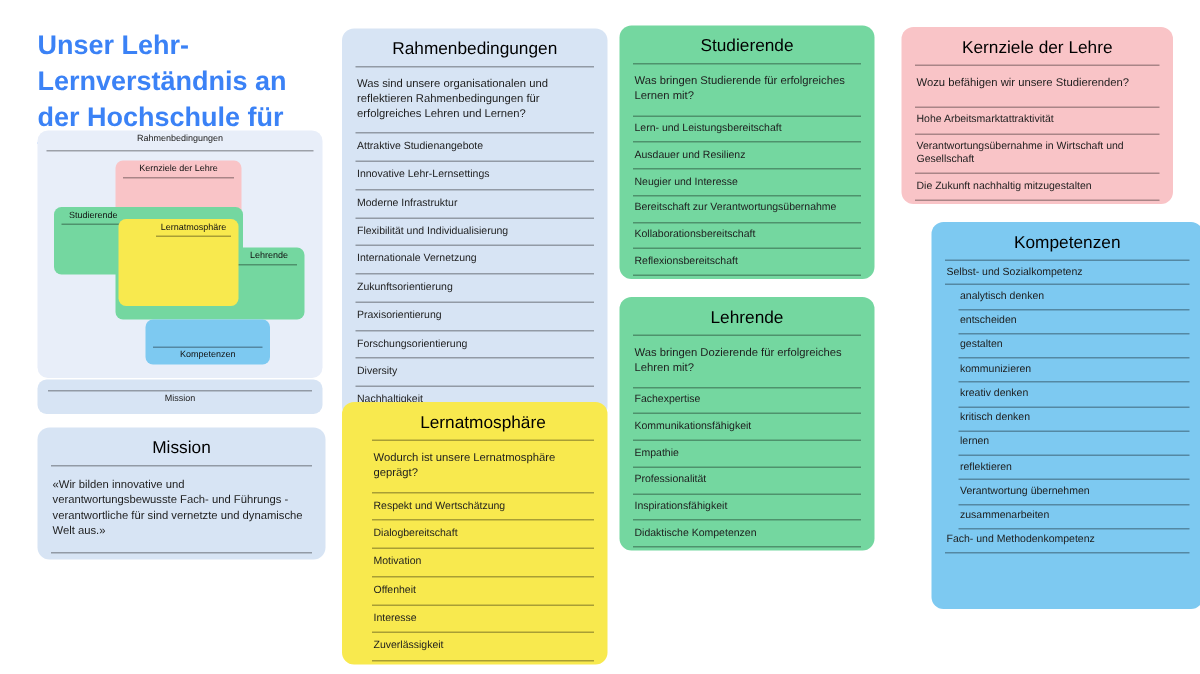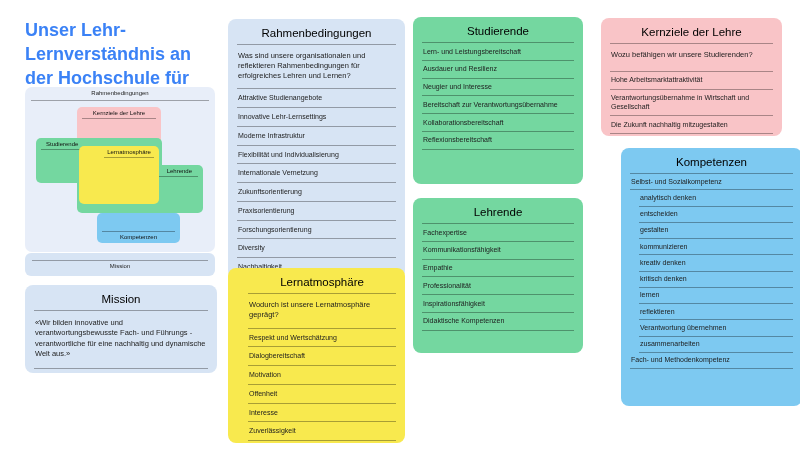--- a/index.html
+++ b/index.html
@@ -124,21 +124,21 @@
     </div>
   </div>
 
   <div class="mission-bar">
     <div class="bar-line"></div>
     <div class="bar-label">Mission</div>
   </div>
 
   <div class="card c-lightblue pos-mission">
     <div class="card-title">Mission</div>
-    <div class="mission-body">«Wir bilden innovative und verantwortungsbewusste Fach- und Führungs - verantwortliche für eine nachhaltig und dynamische Welt aus.»</div>
+    <div class="mission-body">«Wir bilden innovative und verantwortungsbewusste Fach- und Führungs - verantwortliche für sind vernetzte und dynamische Welt aus.»</div>
   </div>
 
   <div class="card c-lightblue pos-rahmen">
     <div class="card-title">Rahmenbedingungen</div>
     <div class="question">Was sind unsere organisationalen und reflektieren Rahmenbedingungen für erfolgreiches Lehren und Lernen?</div>
     <div class="items">
         <div class="item">Attraktive Studienangebote</div>
         <div class="item">Innovative Lehr-Lernsettings</div>
         <div class="item">Moderne Infrastruktur</div>
         <div class="item">Flexibilität und Individualisierung</div>
@@ -159,32 +159,34 @@
         <div class="item">Dialogbereitschaft</div>
         <div class="item">Motivation</div>
         <div class="item">Offenheit</div>
         <div class="item">Interesse</div>
         <div class="item">Zuverlässigkeit</div>
       </div>
   </div>
 
   <div class="card c-green mid pos-studierende">
     <div class="card-title">Studierende</div>
+    <div class="question">Was bringen Studierende für erfolgreiches Lernen mit?</div>
     <div class="items">
         <div class="item">Lern- und Leistungsbereitschaft</div>
         <div class="item">Ausdauer und Resilienz</div>
         <div class="item">Neugier und Interesse</div>
         <div class="item">Bereitschaft zur Verantwortungsübernahme</div>
         <div class="item">Kollaborationsbereitschaft</div>
         <div class="item">Reflexionsbereitschaft</div>
       </div>
   </div>
 
   <div class="card c-green mid pos-lehrende">
     <div class="card-title">Lehrende</div>
+    <div class="question">Was bringen Dozierende für erfolgreiches Lehren mit?</div>
     <div class="items">
         <div class="item">Fachexpertise</div>
         <div class="item">Kommunikationsfähigkeit</div>
         <div class="item">Empathie</div>
         <div class="item">Professionalität</div>
         <div class="item">Inspirationsfähigkeit</div>
         <div class="item">Didaktische Kompetenzen</div>
       </div>
   </div>
 

